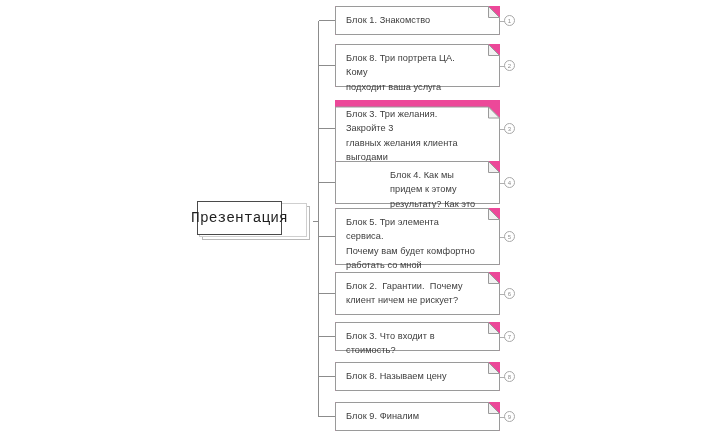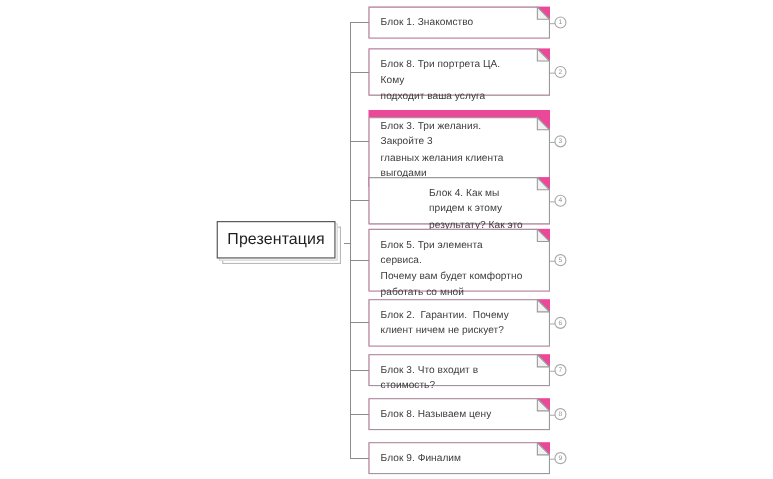--- a/index.html
+++ b/index.html
@@ -56,28 +56,29 @@
     width: 108px;
     height: 34px;
     border: 1px solid #cfcfcf;
     background: #ffffff;
     box-sizing: border-box;
   }
   #root-node {
     position: absolute;
     left: 0px;
     top: 0px;
-    width: 108px;
+    width: 85px;
     height: 34px;
     border: 1px solid #4a4a4a;
     background: #ffffff;
     box-sizing: border-box;
     display: flex;
     align-items: center;
     justify-content: center;
+    font-family: Liberation Mono, monospace;
   }
   #root-label {
     font-size: 14.5px;
     color: #1f1f1f;
     letter-spacing: 0.1px;
     white-space: nowrap;
   }
 
   
   .note {

